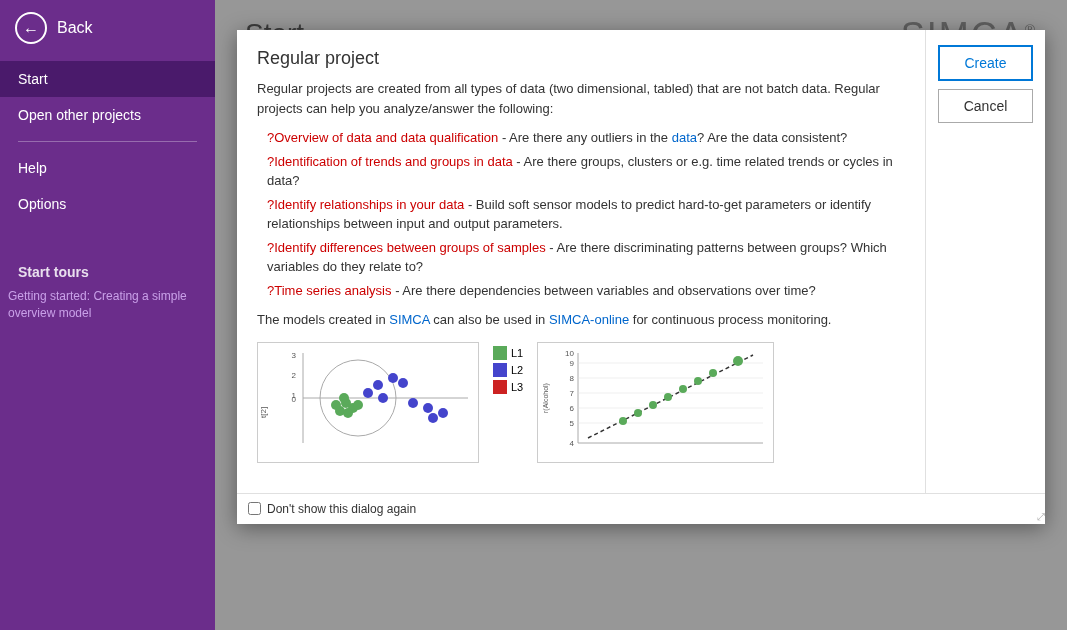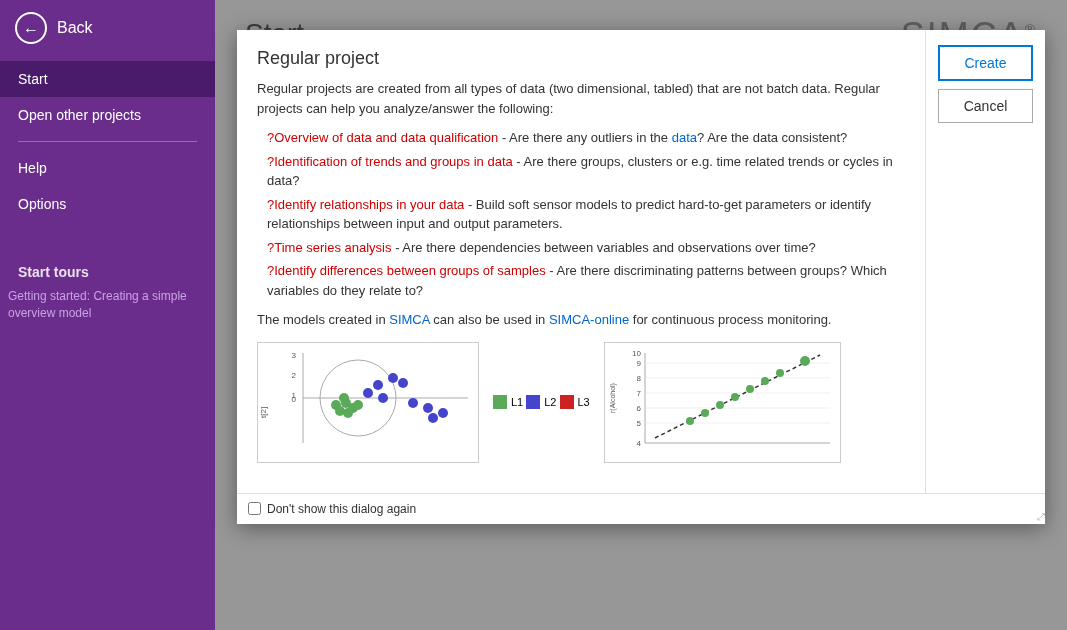--- a/index.html
+++ b/index.html
@@ -170,21 +170,21 @@
       height: 115px;
     }
     .line-plot {
       width: 235px;
       height: 115px;
     }
 
     
     .legend {
       display: flex;
-      flex-direction: row;
+      flex-direction: column;
       gap: 3px;
       padding: 4px;
       font-size: 11px;
     }
     .legend-item { display: flex; align-items: center; gap: 4px; }
     .legend-box { width: 14px; height: 14px; flex-shrink: 0; }
 
     .dialog-sidebar {
       width: 120px;
       padding: 15px 12px;
@@ -278,24 +278,24 @@
             <div class="bullet-item">
               <span class="q">?Overview of data and data qualification</span><span> -  Are there any outliers in the </span><span class="link">data</span><span>? Are the data consistent?</span>
             </div>
             <div class="bullet-item">
               <span class="q">?Identification of trends and groups in data</span><span> -  Are there groups, clusters or e.g. time related trends or cycles in data?</span>
             </div>
             <div class="bullet-item">
               <span class="q">?Identify relationships in your data</span><span> -  Build soft sensor models to predict hard-to-get parameters or identify relationships between input and output parameters.</span>
             </div>
             <div class="bullet-item">
+              <span class="q">?Identify differences between groups of samples</span><span> -  Are there discriminating patterns between groups? Which variables do they relate to?</span>
+            </div>
+            <div class="bullet-item">
               <span class="q">?Time series analysis</span><span> -  Are there dependencies between variables and observations over time?</span>
-            </div>
-            <div class="bullet-item">
-              <span class="q">?Identify differences between groups of samples</span><span> -  Are there discriminating patterns between groups? Which variables do they relate to?</span>
             </div>
           </div>
           <div class="dialog-footer-text">
             The models created in <span class="link">SIMCA</span> can also be used in <span class="link">SIMCA-online</span> for continuous process monitoring.
           </div>
 
           <div class="charts-row">
 
             <div class="chart-container">
               <svg class="scatter-plot" viewBox="0 0 220 115">

